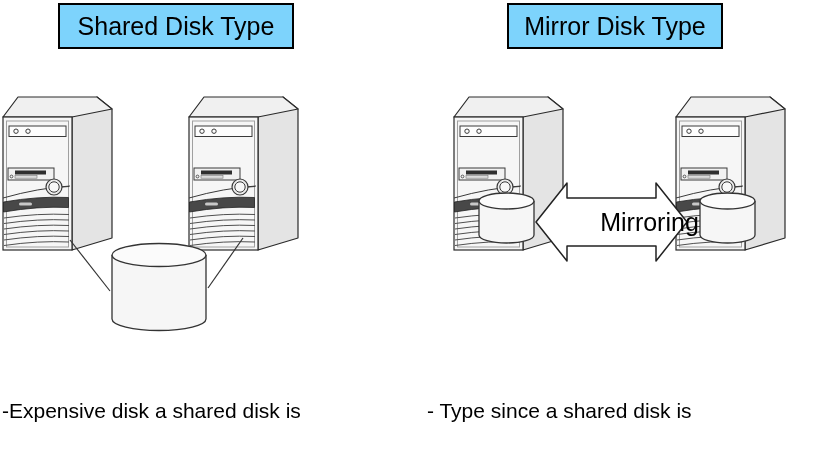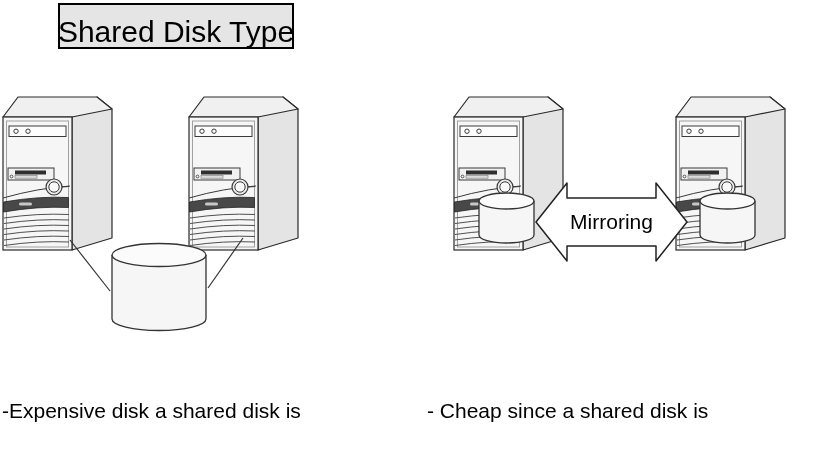--- a/index.html
+++ b/index.html
@@ -9,61 +9,65 @@
     height: 456px;
     background: #ffffff;
     font-family: "Liberation Sans", sans-serif;
     color: #000000;
     overflow: hidden;
   }
   .title-box {
     position: absolute;
     box-sizing: border-box;
     border: 2px solid #000000;
-    background: #e5e5e5;
+    background: #7dd3fc;
     display: flex;
-    align-items: flex-end;
+    align-items: center;
     justify-content: center;
-    font-size: 30px;
+    font-size: 25px;
     line-height: 1;
     white-space: nowrap;
   }
   #title-left  { left: 58px;  top: 3px; width: 236px; height: 46px; }
   #title-right { left: 507px; top: 3px; width: 216px; height: 46px; }
   .diagram-svg {
     position: absolute;
     left: 0; top: 0;
     width: 832px; height: 456px;
   }
   .arrow-label {
     position: absolute;
     left: 540px; top: 209px;
     width: 143px;
     text-align: center;
-    font-size: 21px;
+    font-size: 25px;
     line-height: 26px;
     white-space: nowrap;
+    padding-left: 38px;
   }
   .bullets {
     position: absolute;
     top: 336px;
     font-size: 21px;
     line-height: 30px;
     white-space: pre;
   }
   #bullets-left  { left: 2px; }
   #bullets-right { left: 427px; }
 </style>
 </head>
 <body>
 
 <div class="stage">
 
   <div class="title-box" id="title-left">
     <span>Shared Disk Type</span>
+  </div>
+  <div class="title-box" id="title-right">
+    <span>Mirror Disk Type</span>
   </div>
 
   <svg class="diagram-svg" viewBox="0 0 832 456">
     <defs>
       <g id="server-tower">
 
         <polygon points="70,27 95,7 110,19 110,148 70,160" fill="#e4e4e4" stroke="#2a2a2a" stroke-width="1.2" stroke-linejoin="round"></polygon>
 
         <polygon points="1,27 16,7 95,7 110,19 70,27" fill="#f0f0f0" stroke="#2a2a2a" stroke-width="1.2" stroke-linejoin="round"></polygon>
 
@@ -121,19 +125,19 @@
 
   <div class="arrow-label">Mirroring</div>
 
   <div class="bullets" id="bullets-left">
     <div>-Expensive disk a shared disk is</div>
     
     
     
   </div>
   <div class="bullets" id="bullets-right">
-    <div>- Cheap since a shared disk is</div>
+    <div>- Type since a shared disk is</div>
     
     
     
   </div>
 
 </div>
 
 </body></html>

